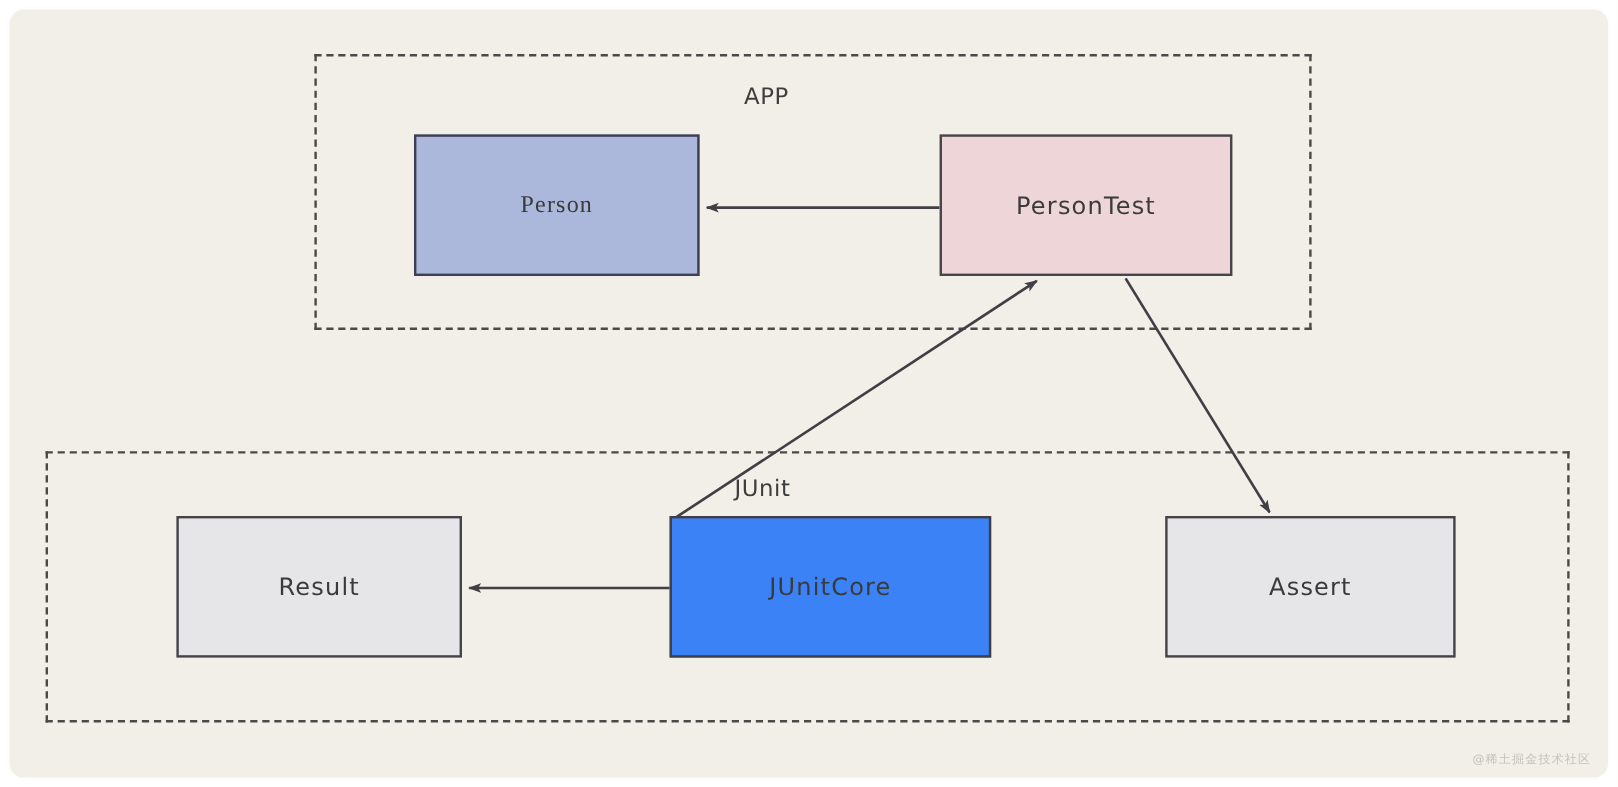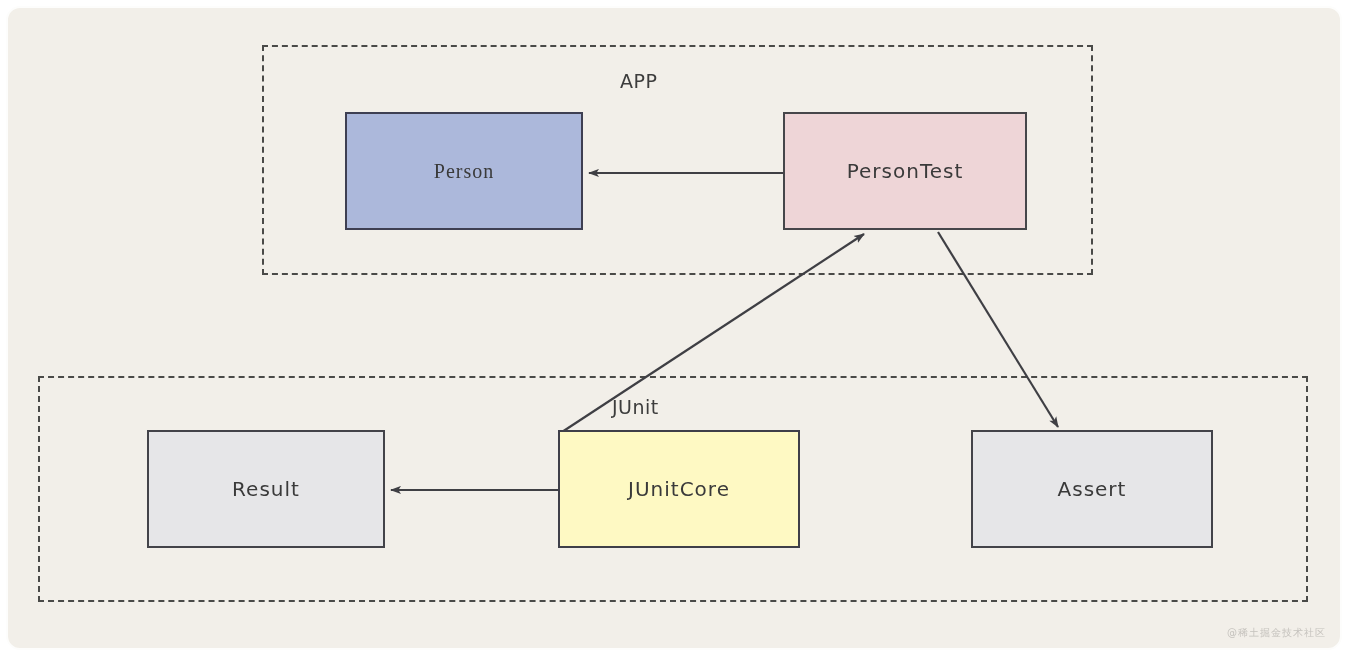--- a/index.html
+++ b/index.html
@@ -114,21 +114,21 @@
     </div>
 
     <div class="node accent-pink" id="node-person-test" style="left: 783px; top: 112px; width: 244px; height: 118px; background: rgb(238, 213, 215); border-color: rgb(70, 70, 74);">
       <span>PersonTest</span>
     </div>
 
     <div class="node accent-grey" id="node-result" style="left: 147px; top: 430px; width: 238px; height: 118px; background: rgb(230, 230, 232); border-color: rgb(67, 67, 73);">
       <span>Result</span>
     </div>
 
-    <div class="node accent-purple" id="node-junit-core" style="left: 558px; top: 430px; width: 242px; height: 118px; background: #fef9c3; border-color: rgb(63, 63, 73);">
+    <div class="node accent-purple" id="node-junit-core" style="left: 558px; top: 430px; width: 268px; height: 118px; background: #3b82f6; border-color: rgb(63, 63, 73);">
       <span>JUnitCore</span>
     </div>
 
     <div class="node accent-grey" id="node-assert" style="left: 971px; top: 430px; width: 242px; height: 118px; background: rgb(230, 230, 232); border-color: rgb(67, 67, 73);">
       <span>Assert</span>
     </div>
 
     <div class="watermark">@稀土掘金技术社区</div>
   </div>
 </div>

